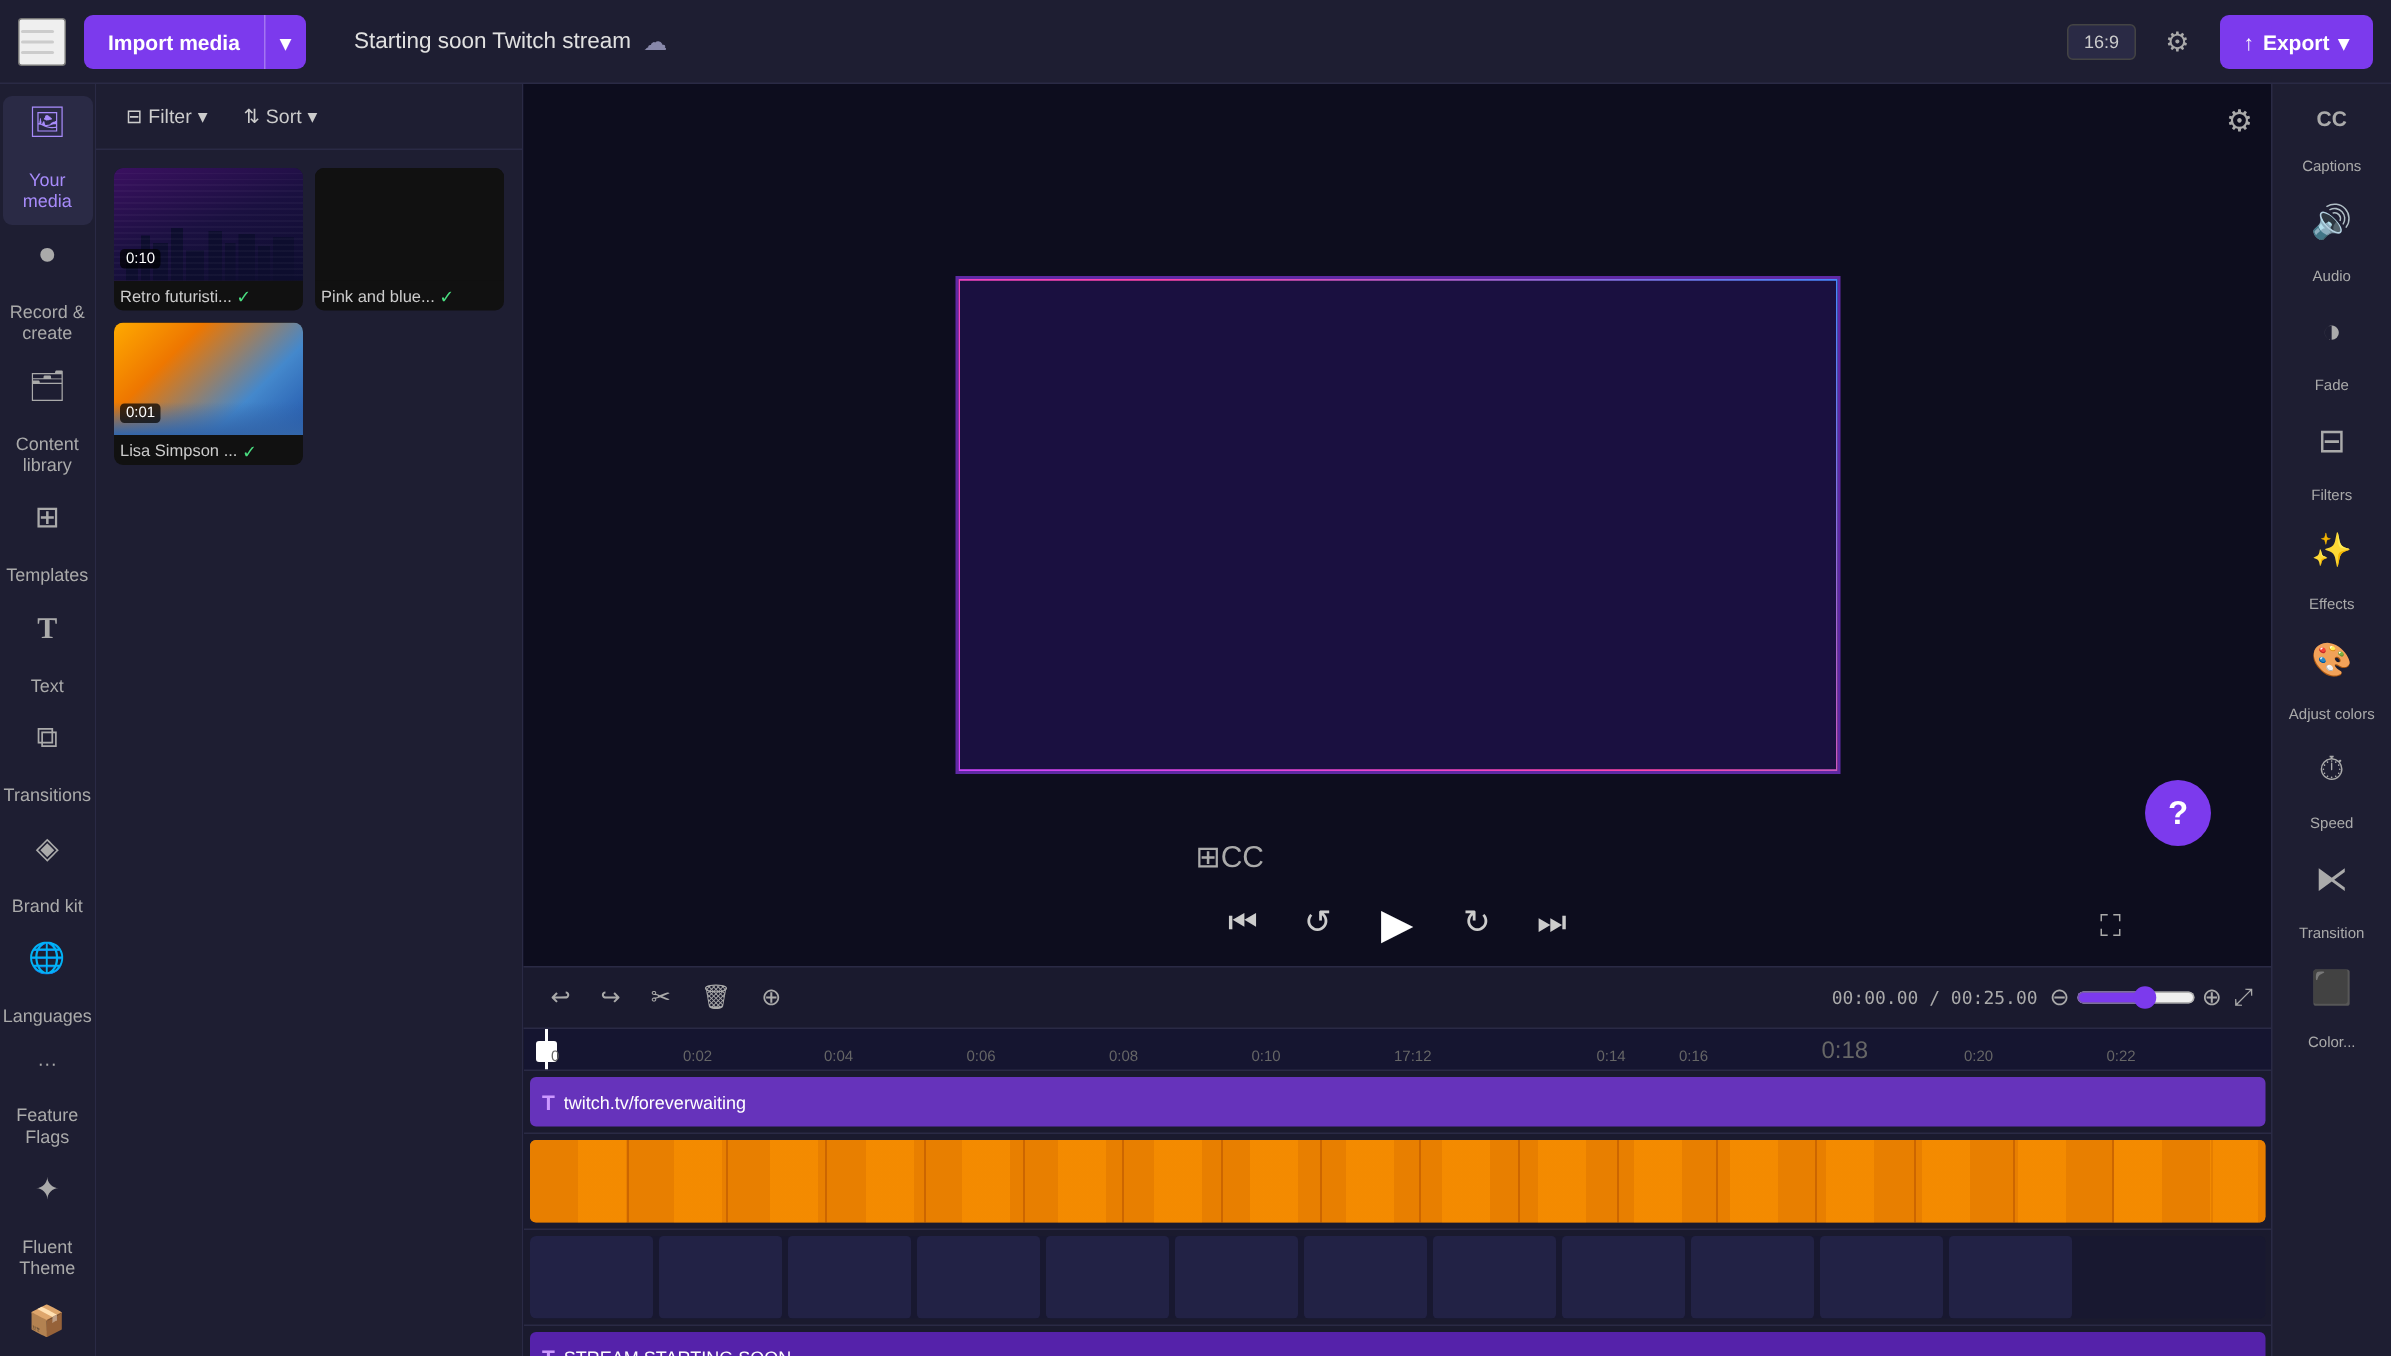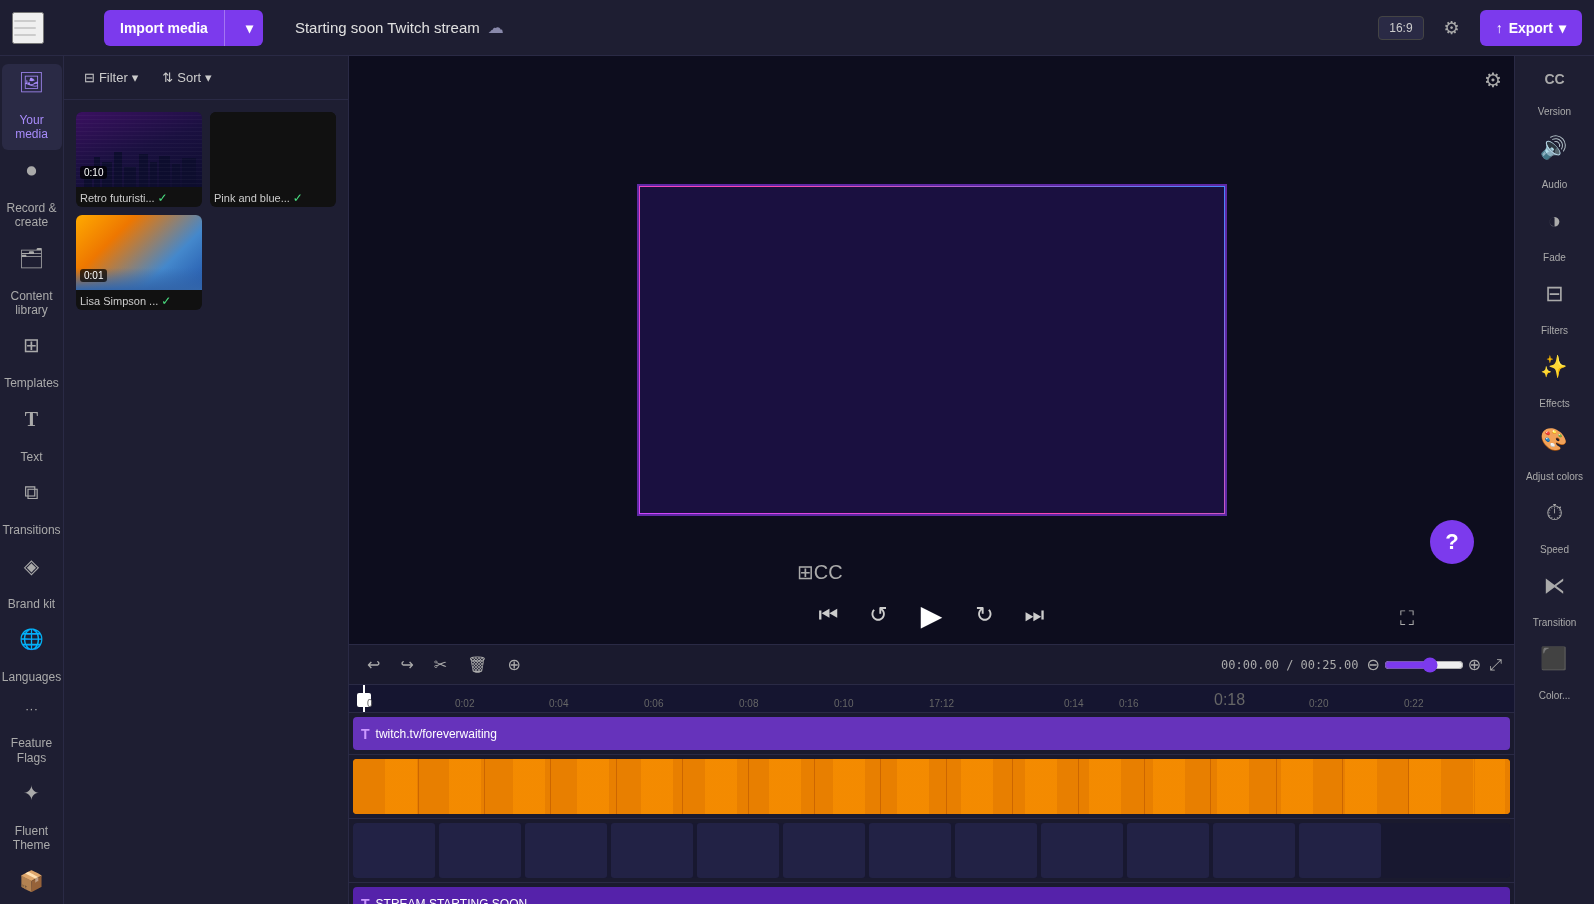--- a/index.html
+++ b/index.html
@@ -26,25 +26,24 @@
       flex-shrink: 0;
     }
     .hamburger-btn {
       width: 32px; height: 32px;
       display: flex; flex-direction: column; justify-content: center; gap: 5px; cursor: pointer;
     }
     .hamburger-btn span {
       display: block; width: 22px; height: 2px; background: #ccc; border-radius: 2px;
     }
     .import-media-btn {
-      display: flex; align-items: center; gap: 11px;
+      display: flex; align-items: center; gap: 0;
       background: #7c3aed; border: none; border-radius: 6px;
       color: #fff; cursor: pointer; font-size: 14px; font-weight: 600;
       height: 36px;
-      margin-left: 48px;
     }
     .import-media-btn .main-label {
       padding: 0 16px;
       border-right: 1px solid rgba(255,255,255,0.3);
       height: 100%; display: flex; align-items: center;
     }
     .import-media-btn .arrow-part {
       padding: 0 10px; height: 100%; display: flex; align-items: center;
     }
     .project-title-area {
@@ -647,21 +646,21 @@
           </div>
         </div>
 
       </div>
     </div>
   </div>
 
   <div class="right-panel">
     <div class="right-panel-item">
       <span class="rp-icon" style="font-size:14px;font-weight:bold;">CC</span>
-      <span>Version</span>
+      <span>Captions</span>
     </div>
     <div class="right-panel-item">
       <span class="rp-icon">🔊</span>
       <span>Audio</span>
     </div>
     <div class="right-panel-item">
       <span class="rp-icon">◑</span>
       <span>Fade</span>
     </div>
     <div class="right-panel-item">

